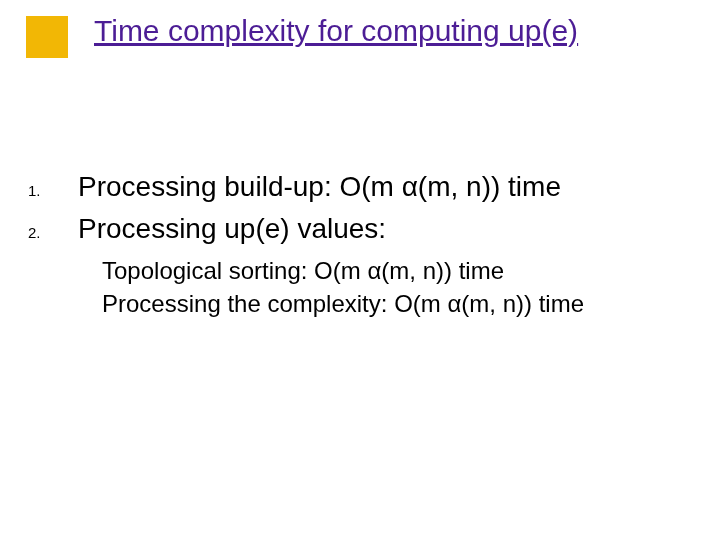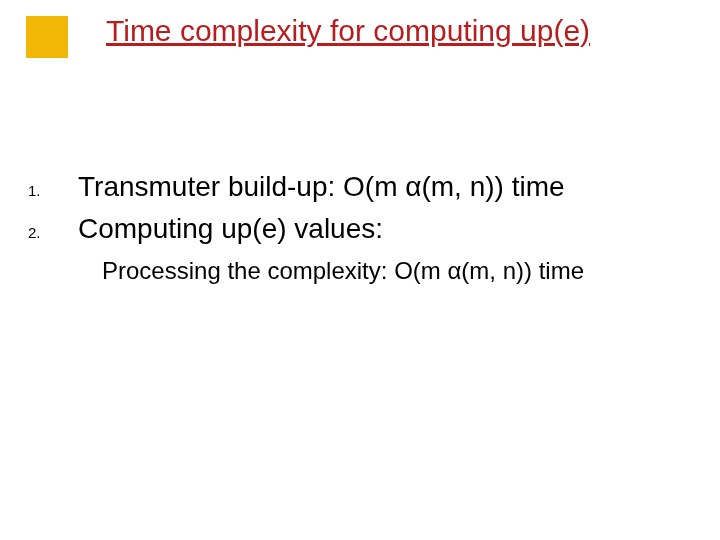--- a/index.html
+++ b/index.html
@@ -23,25 +23,25 @@
     top: 16px;
     left: 26px;
     width: 42px;
     height: 42px;
     background: #F2B705; 
     border-right: 4px solid #ffffff; 
   }
   .title {
     position: absolute;
     top: 14px;
-    left: 106px;
+    left: 94px;
     right: 30px;
     font-size: 30px;
     line-height: 1.15;
-    color: #b91c1c; 
+    color: #4c1d95; 
     text-decoration: underline;
     font-weight: normal;
   }
   .title .up-e {
     text-decoration: underline;
   }
   .body {
     position: absolute;
     top: 168px;
     left: 20px;
@@ -83,27 +83,28 @@
   <div class="accent-square"></div>
 
   <div class="title">
     <span>Time complexity for computing </span><span class="up-e">up(e)</span>
   </div>
 
   <div class="body">
 
     <div class="num-row">
       <div class="num">1.</div>
-      <div class="num-text">Transmuter build-up: O(m α(m, n)) time</div>
+      <div class="num-text">Processing build-up: O(m α(m, n)) time</div>
     </div>
 
     <div class="num-row">
       <div class="num">2.</div>
-      <div class="num-text">Computing up(e) values:</div>
+      <div class="num-text">Processing up(e) values:</div>
     </div>
 
     <div class="sub-list">
+      <div class="sub-row">Topological sorting: O(m α(m, n)) time</div>
       <div class="sub-row">Processing the complexity: O(m α(m, n)) time</div>
     </div>
 
   </div>
 
 </div>
 
 </body></html>

